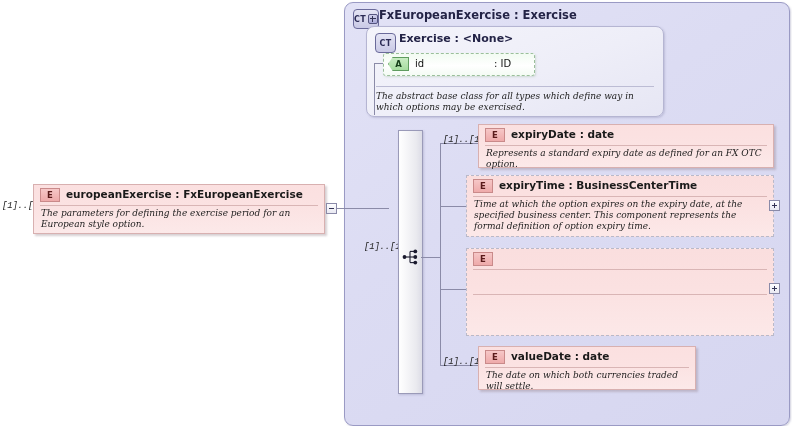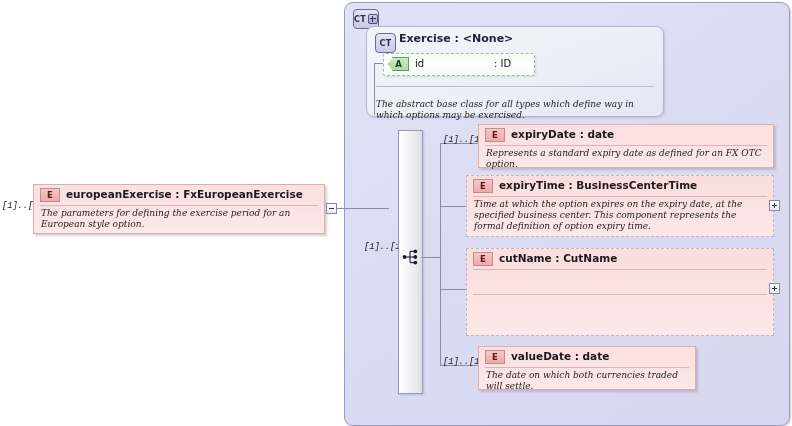--- a/index.html
+++ b/index.html
@@ -70,21 +70,21 @@
   }
   .ct-inner-doc {
     position: absolute;
     left: 9px; top: 59px; width: 278px;
     font-family: "DejaVu Serif", "Liberation Serif", serif;
     font-style: italic;
     font-size: 9px;
     line-height: 11px;
     color: #222;
     border-top: 1px solid #bcbcd4;
-    padding-top: 12px;
+    padding-top: 4px;
   }
 
   
   .badge-ct {
     position: absolute;
     height: 20px;
     border: 1px solid #6a6a9a;
     border-radius: 4px;
     background: linear-gradient(#e4e4f4,#c9c9e6);
     font-size: 8px;
@@ -250,20 +250,21 @@
 </head>
 <body>
 
 <div class="canvas">
 
   <div class="ct-outer">
     <div class="badge-ct" style="left:8px; top:6px; width:26px;">
       <span>CT</span>
         <span class="plus"></span>
     </div>
+    <div class="ct-outer-title">FxEuropeanExercise : Exercise</div>
   </div>
 
   <div class="ct-inner">
     <div class="badge-ct" style="left:8px; top:6px; width:21px;">
       <span>CT</span>
     </div>
     <div class="ct-inner-title">Exercise : &lt;None&gt;</div>
     <div class="ct-inner-doc">The abstract base class for all types which define way in which options may be exercised.</div>
   </div>
 
@@ -344,21 +345,20 @@
   </div>
   <div class="toggle plus" style="left:769px; top:200px;"></div>
 
   <div class="card" style="left:466px; top:282px;">0..[1]</div>
 
   <div class="el-box dashed" style="left:466px; top:248px; width:308px; height:88px;">
     <div class="el-head">
       <div class="el-badge">
         <span>E</span>
       </div>
-      <div class="el-title">cutName : CutName</div>
     </div>
     <div class="el-rule"></div>
     <div class="facet-rule"></div>
   </div>
   <div class="toggle plus" style="left:769px; top:283px;"></div>
 
   <div class="card" style="left:443px; top:357px;">[1]..[1]</div>
 
   <div class="el-box" style="left:478px; top:346px; width:218px; height:44px;">
     <div class="el-head">

